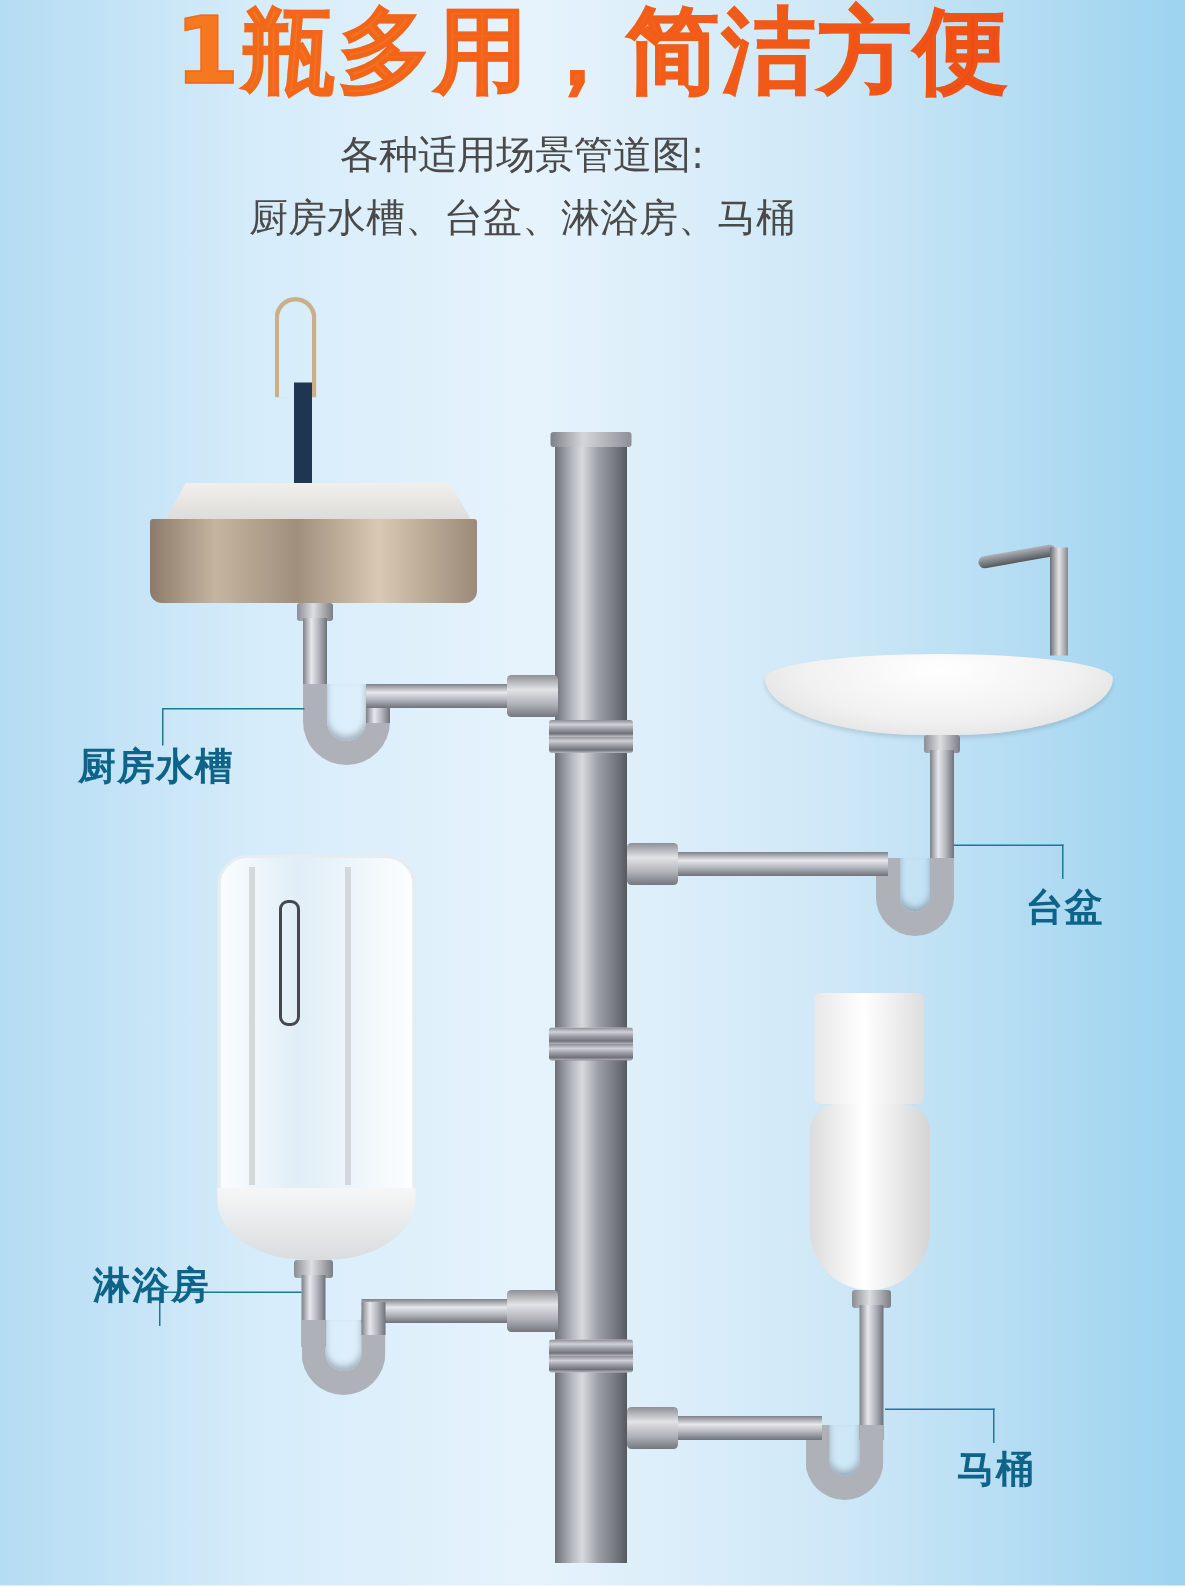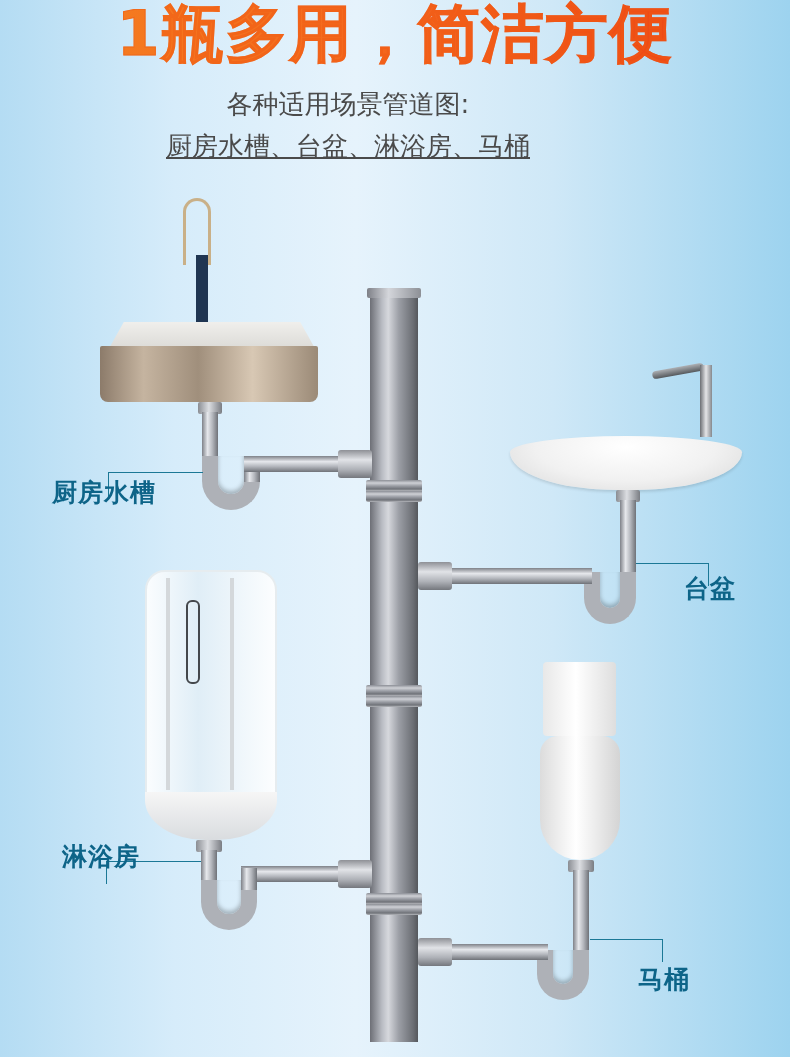--- a/index.html
+++ b/index.html
@@ -13,21 +13,21 @@
     font-size: 62px; font-weight: 900; letter-spacing: 2px; line-height: 80px;
     background: linear-gradient(90deg, #f58220 0%, #f4661e 50%, #ec3b12 100%);
     -webkit-background-clip: text; background-clip: text; color: transparent;
     -webkit-text-stroke: 1px rgba(240,90,20,0.5);
   }
   .subtitle {
     position: absolute; left: 0; width: 696px; text-align: center;
     color: #4a4a4a; font-size: 26px; line-height: 36px;
   }
   .sub1 { top: 86px; }
-  .sub2 { top: 128px; text-decoration: underline; }
+  .sub2 { top: 128px; }
 
   .label {
     position: absolute; color: #0d6488; font-size: 25px; font-weight: bold; letter-spacing: 1px;
   }
   .leader { position: absolute; border-color: #1b7896; border-style: solid; border-width: 0; }
 
   
   .stack {
     position: absolute; left: 370px; top: 290px; width: 48px; height: 752px;
     background: linear-gradient(90deg, #6d6f76 0%, #b9bcc3 25%, #d6d8dd 38%, #9c9fa6 60%, #6b6e74 90%, #55585d 100%);
@@ -134,34 +134,34 @@
   <div class="ksink-top"></div>
   <div class="ksink-body"></div>
   <div class="neck" style="left:198px;top:402px;width:24px"></div>
   <div class="vpipe" style="left:202px;top:412px;height:64px"></div>
   <div class="trap" style="left:202px;top:456px;width:26px;height:38px"></div>
   <div class="vpipe" style="left:244px;top:462px;height:20px"></div>
   <div class="hpipe" style="left:244px;top:456px;width:100px"></div>
   <div class="hub" style="left:338px;top:450px"></div>
 </div>
 <div class="leader" style="left:108px;top:472px;width:94px;height:24px;border-top-width:1px;border-left-width:1px"></div>
-<div class="label" style="left:52px;top:476px">厨房水槽</div>
+<div class="label" style="left:52px;top:494px">厨房水槽</div>
 
 <div>
   <div class="faucet-b-spout"></div>
   <div class="faucet-b"></div>
   <div class="basin"></div>
   <div class="neck" style="left:616px;top:490px;width:24px"></div>
   <div class="vpipe" style="left:620px;top:500px;height:86px"></div>
   <div class="trap" style="left:584px;top:572px;width:20px;height:36px"></div>
   <div class="hpipe" style="left:452px;top:568px;width:140px"></div>
   <div class="hub" style="left:418px;top:562px"></div>
 </div>
 <div class="leader" style="left:636px;top:563px;width:72px;height:22px;border-top-width:1px;border-right-width:1px"></div>
-<div class="label" style="left:684px;top:572px">台盆</div>
+<div class="label" style="left:684px;top:588px">台盆</div>
 
 <div>
   <div class="shower"></div>
   <div class="shower-post" style="left:166px"></div>
   <div class="shower-post" style="left:230px"></div>
   <div class="shower-hose"></div>
   <div class="shower-base"></div>
   <div class="neck" style="left:196px;top:840px;width:26px"></div>
   <div class="vpipe" style="left:201px;top:850px;height:48px"></div>
   <div class="trap" style="left:201px;top:880px;width:24px;height:34px"></div>

